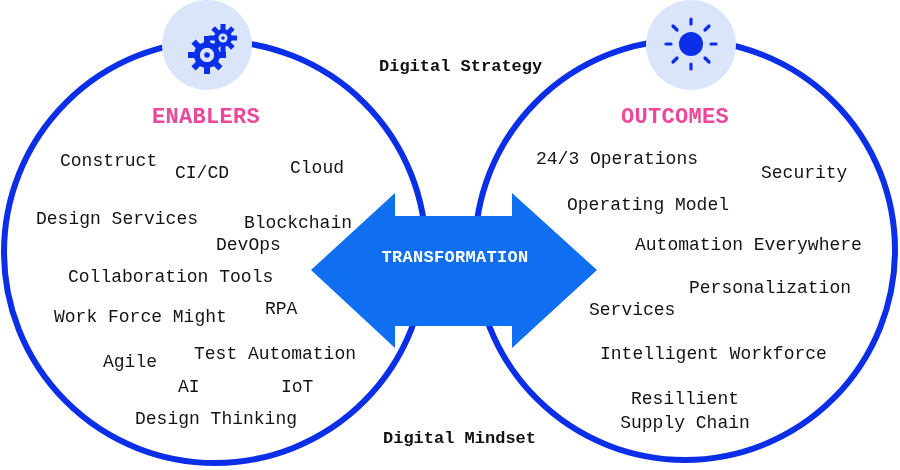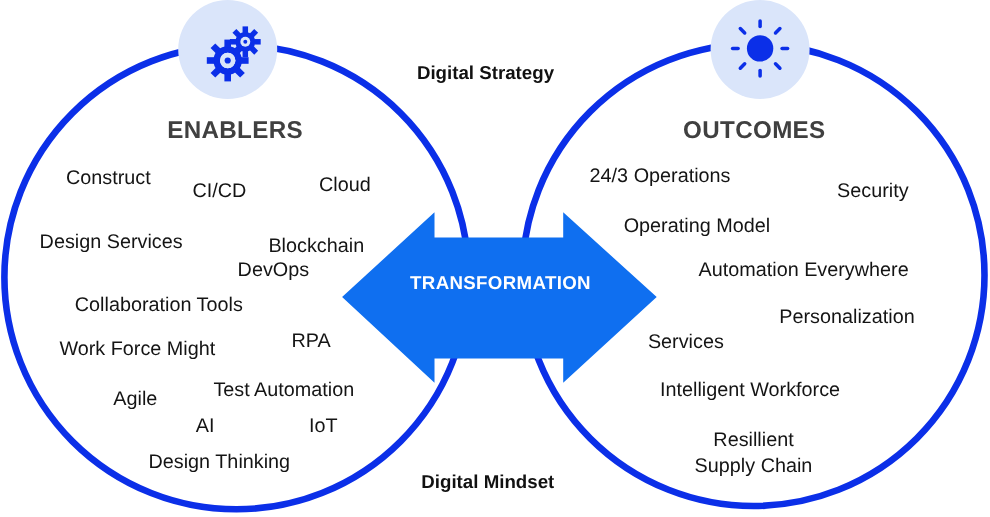--- a/index.html
+++ b/index.html
@@ -1,21 +1,21 @@
 <!DOCTYPE html>
 <html><head>
   <meta charset="utf-8">
   <style>
     html, body { margin: 0; padding: 0; background: #ffffff; }
     body { width: 900px; height: 470px; position: relative; overflow: hidden;
            font-family: "Liberation Sans", "DejaVu Sans", sans-serif; color: #111; }
-    #diagram { position: absolute; left: 0; top: 0; width: 872px; height: 470px; }
+    #diagram { position: absolute; left: 0; top: 0; width: 872px; height: 470px; font-family: Liberation Mono, monospace; }
     .lbl { position: absolute; font-size: 18px; color: #141414; white-space: nowrap; line-height: 22px; }
     .lbl.center { text-align: center; }
-    .title { position: absolute; font-size: 22px; font-weight: bold; color: #404040; letter-spacing: 0.3px; }
+    .title { position: absolute; font-size: 22px; font-weight: bold; color: #ec4899; letter-spacing: 0.3px; }
     .side-label { position: absolute; font-size: 17px; font-weight: bold; color: #111; white-space: nowrap; }
     .arrow-text { position: absolute; left: 340px; width: 230px; text-align: center; color: #ffffff;
                   font-weight: bold; font-size: 17px; line-height: 24px; letter-spacing: 0.3px; }
   </style>
 </head>
 <body>
 
 <div id="diagram">
 
   <svg width="900" height="470" viewBox="0 0 900 470" style="position:absolute;left:0;top:0;">

